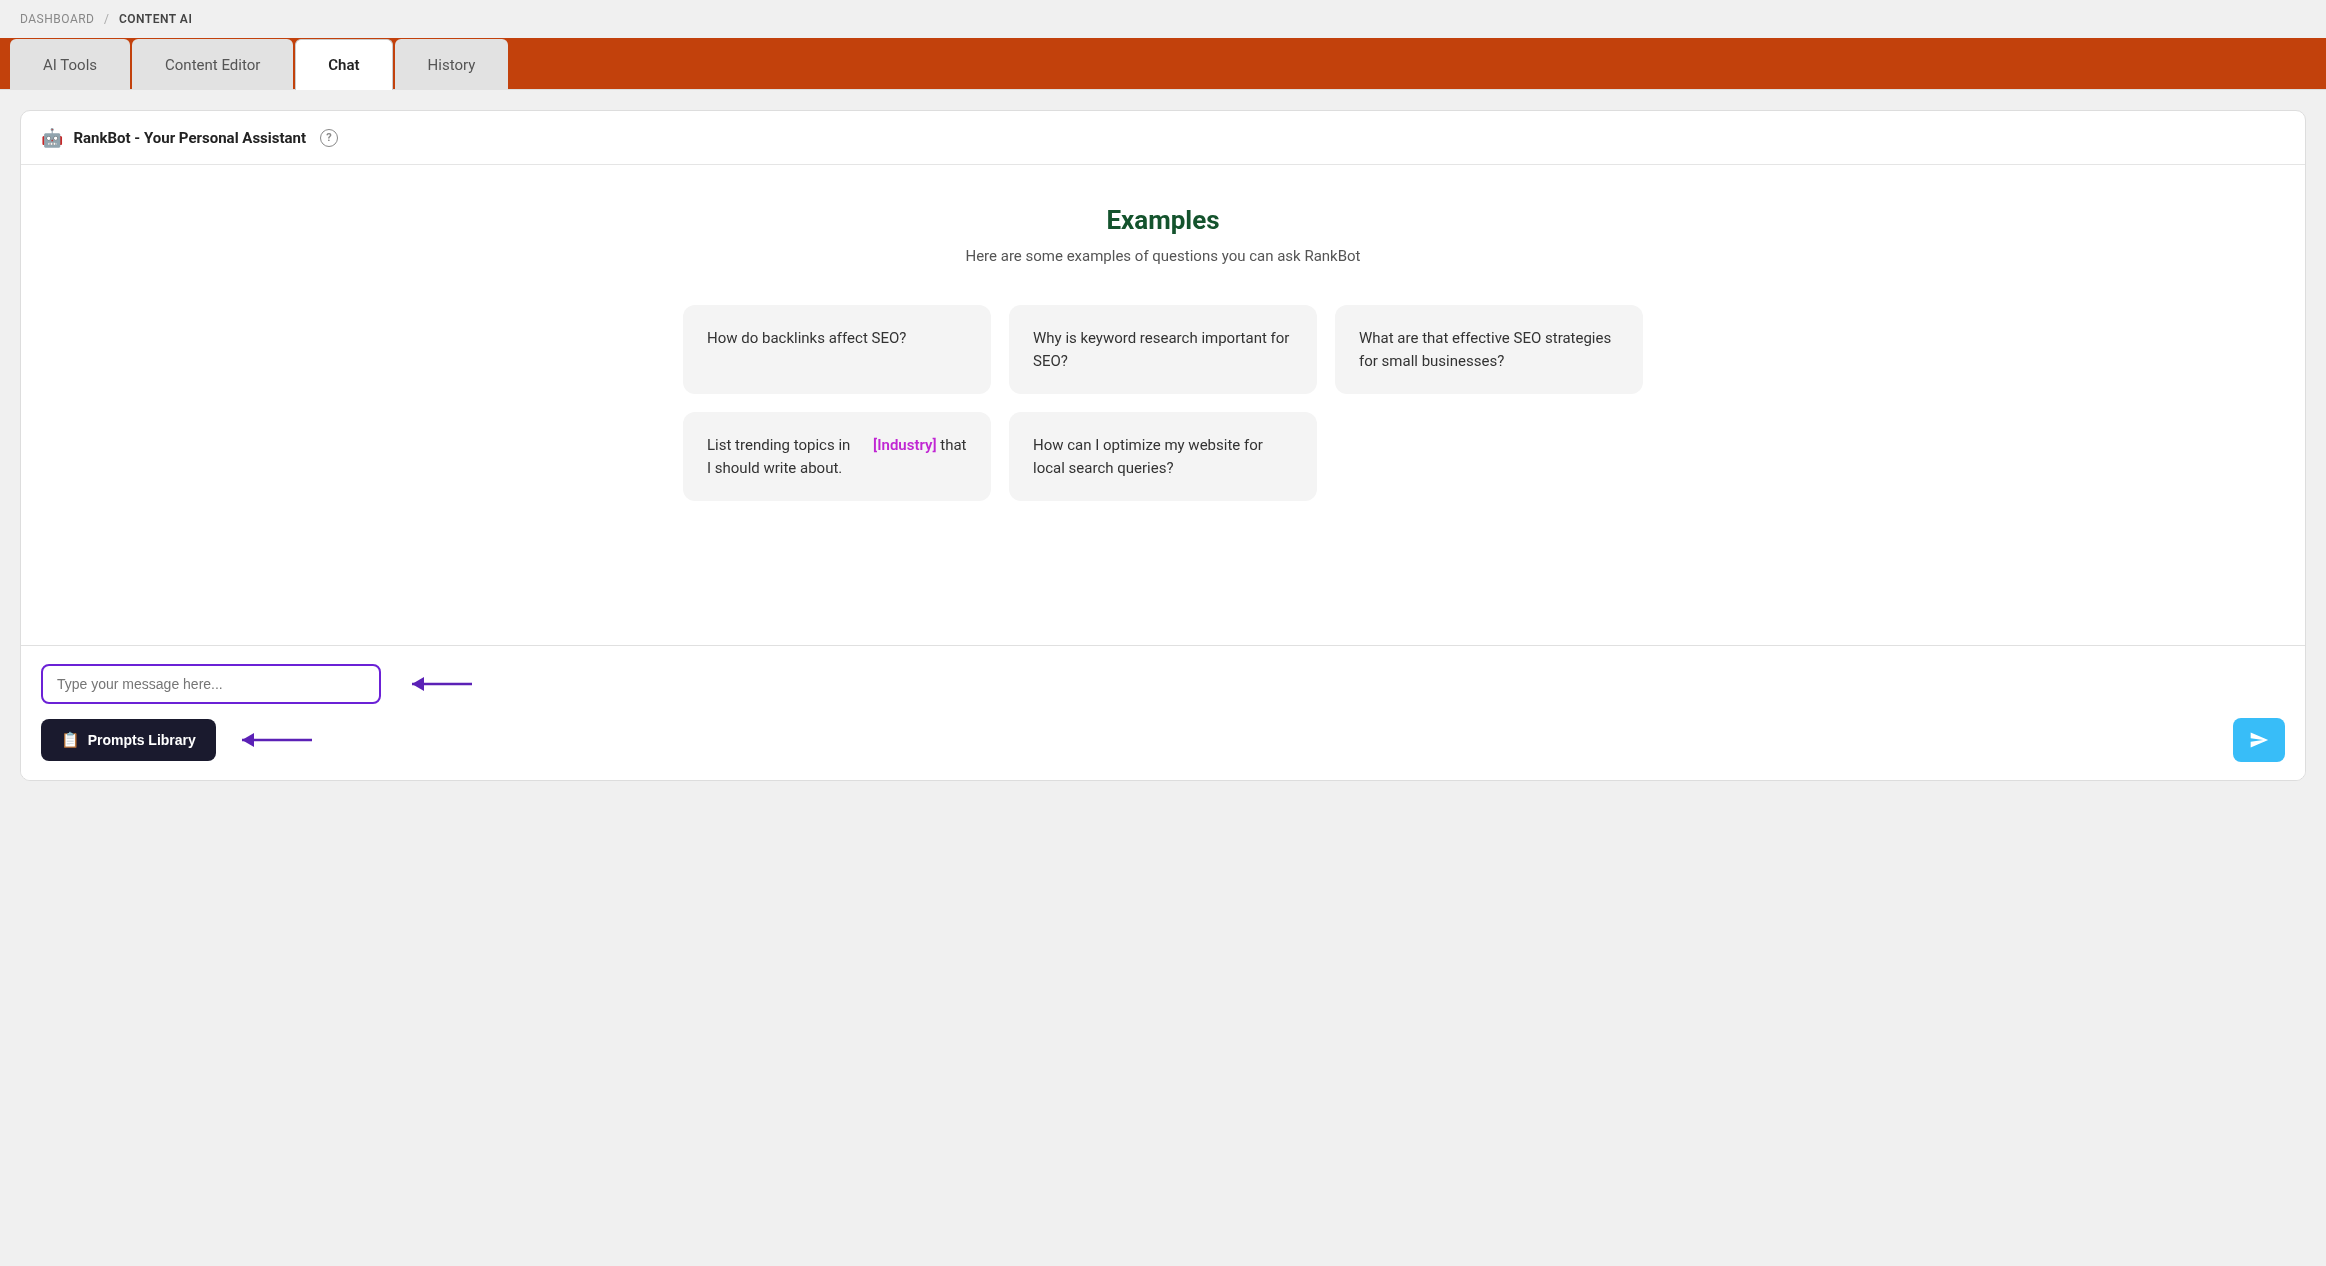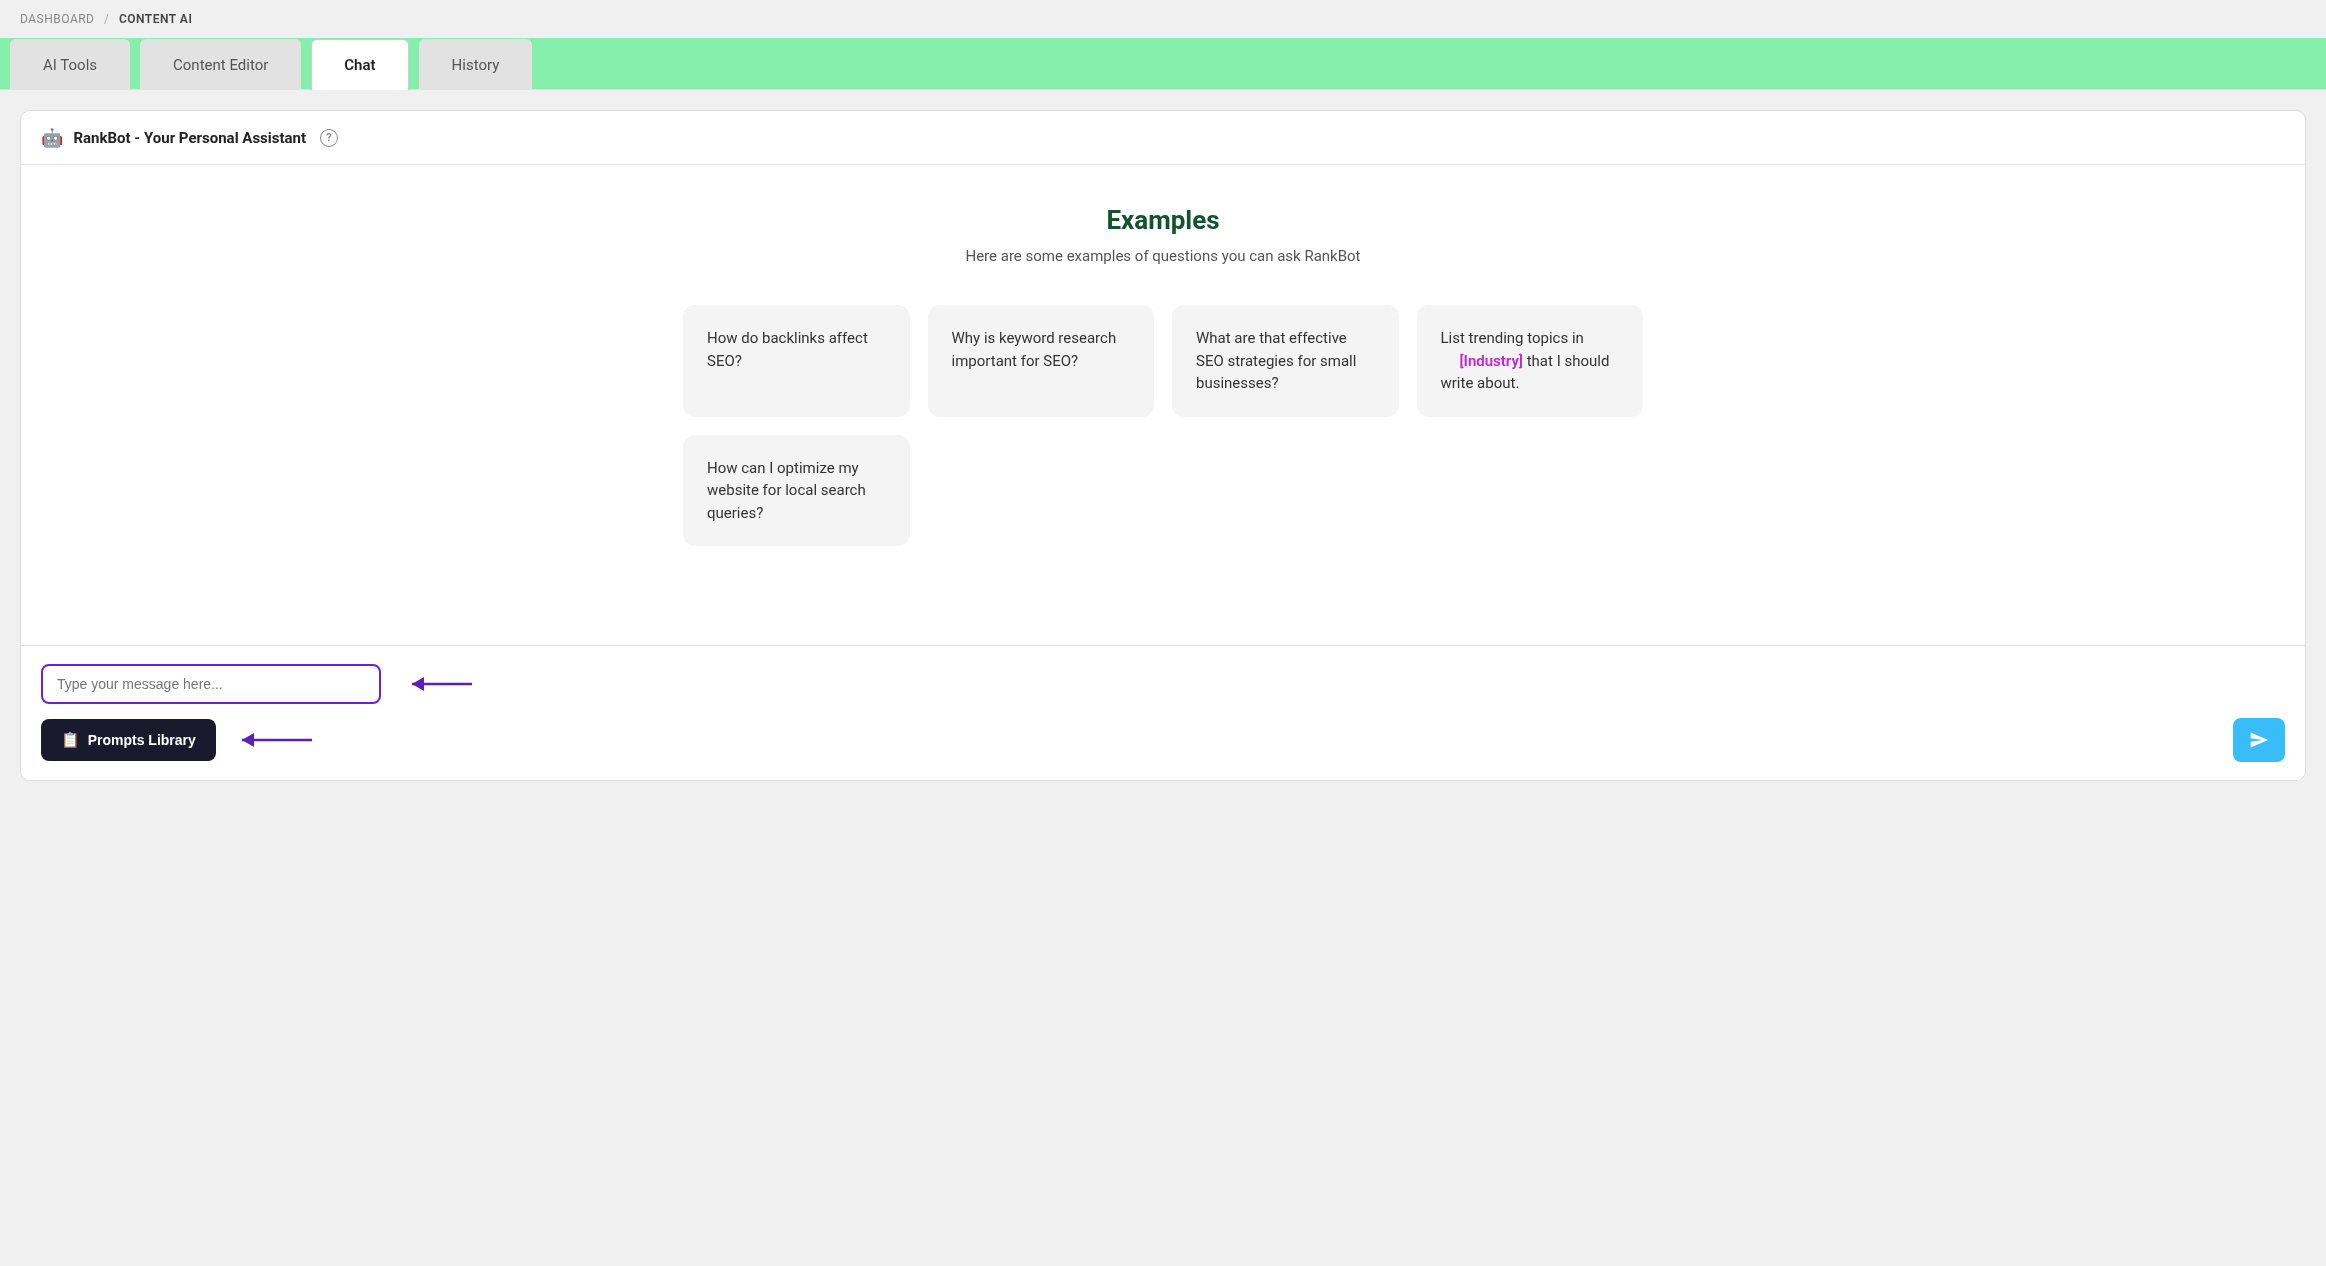--- a/index.html
+++ b/index.html
@@ -31,26 +31,25 @@
       margin: 0 6px;
       color: #aaa;
     }
 
     .breadcrumb-bar .current {
       color: #444;
       font-weight: 600;
     }
 
     .tabs-bar {
-      background: #86efac;
+      background: #c2410c;
       display: flex;
       align-items: flex-end;
       padding: 0 0 0 10px;
       border-bottom: 1px solid #ddd;
-      gap: 8px;
     }
 
     .tab {
       padding: 16px 32px;
       font-size: 15px;
       color: #555;
       cursor: pointer;
       border: 1px solid transparent;
       border-bottom: none;
       background: #e2e2e2;
@@ -126,21 +125,21 @@
 
     .examples-subtitle {
       text-align: center;
       font-size: 15px;
       color: #555;
       margin-bottom: 40px;
     }
 
     .examples-grid {
       display: grid;
-      grid-template-columns: 1fr 1fr 1fr 1fr;
+      grid-template-columns: 1fr 1fr 1fr;
       gap: 18px;
       max-width: 960px;
       margin: 0 auto;
     }
 
     .example-card {
       background: #f4f4f4;
       border-radius: 12px;
       padding: 22px 24px;
       font-size: 15px;

